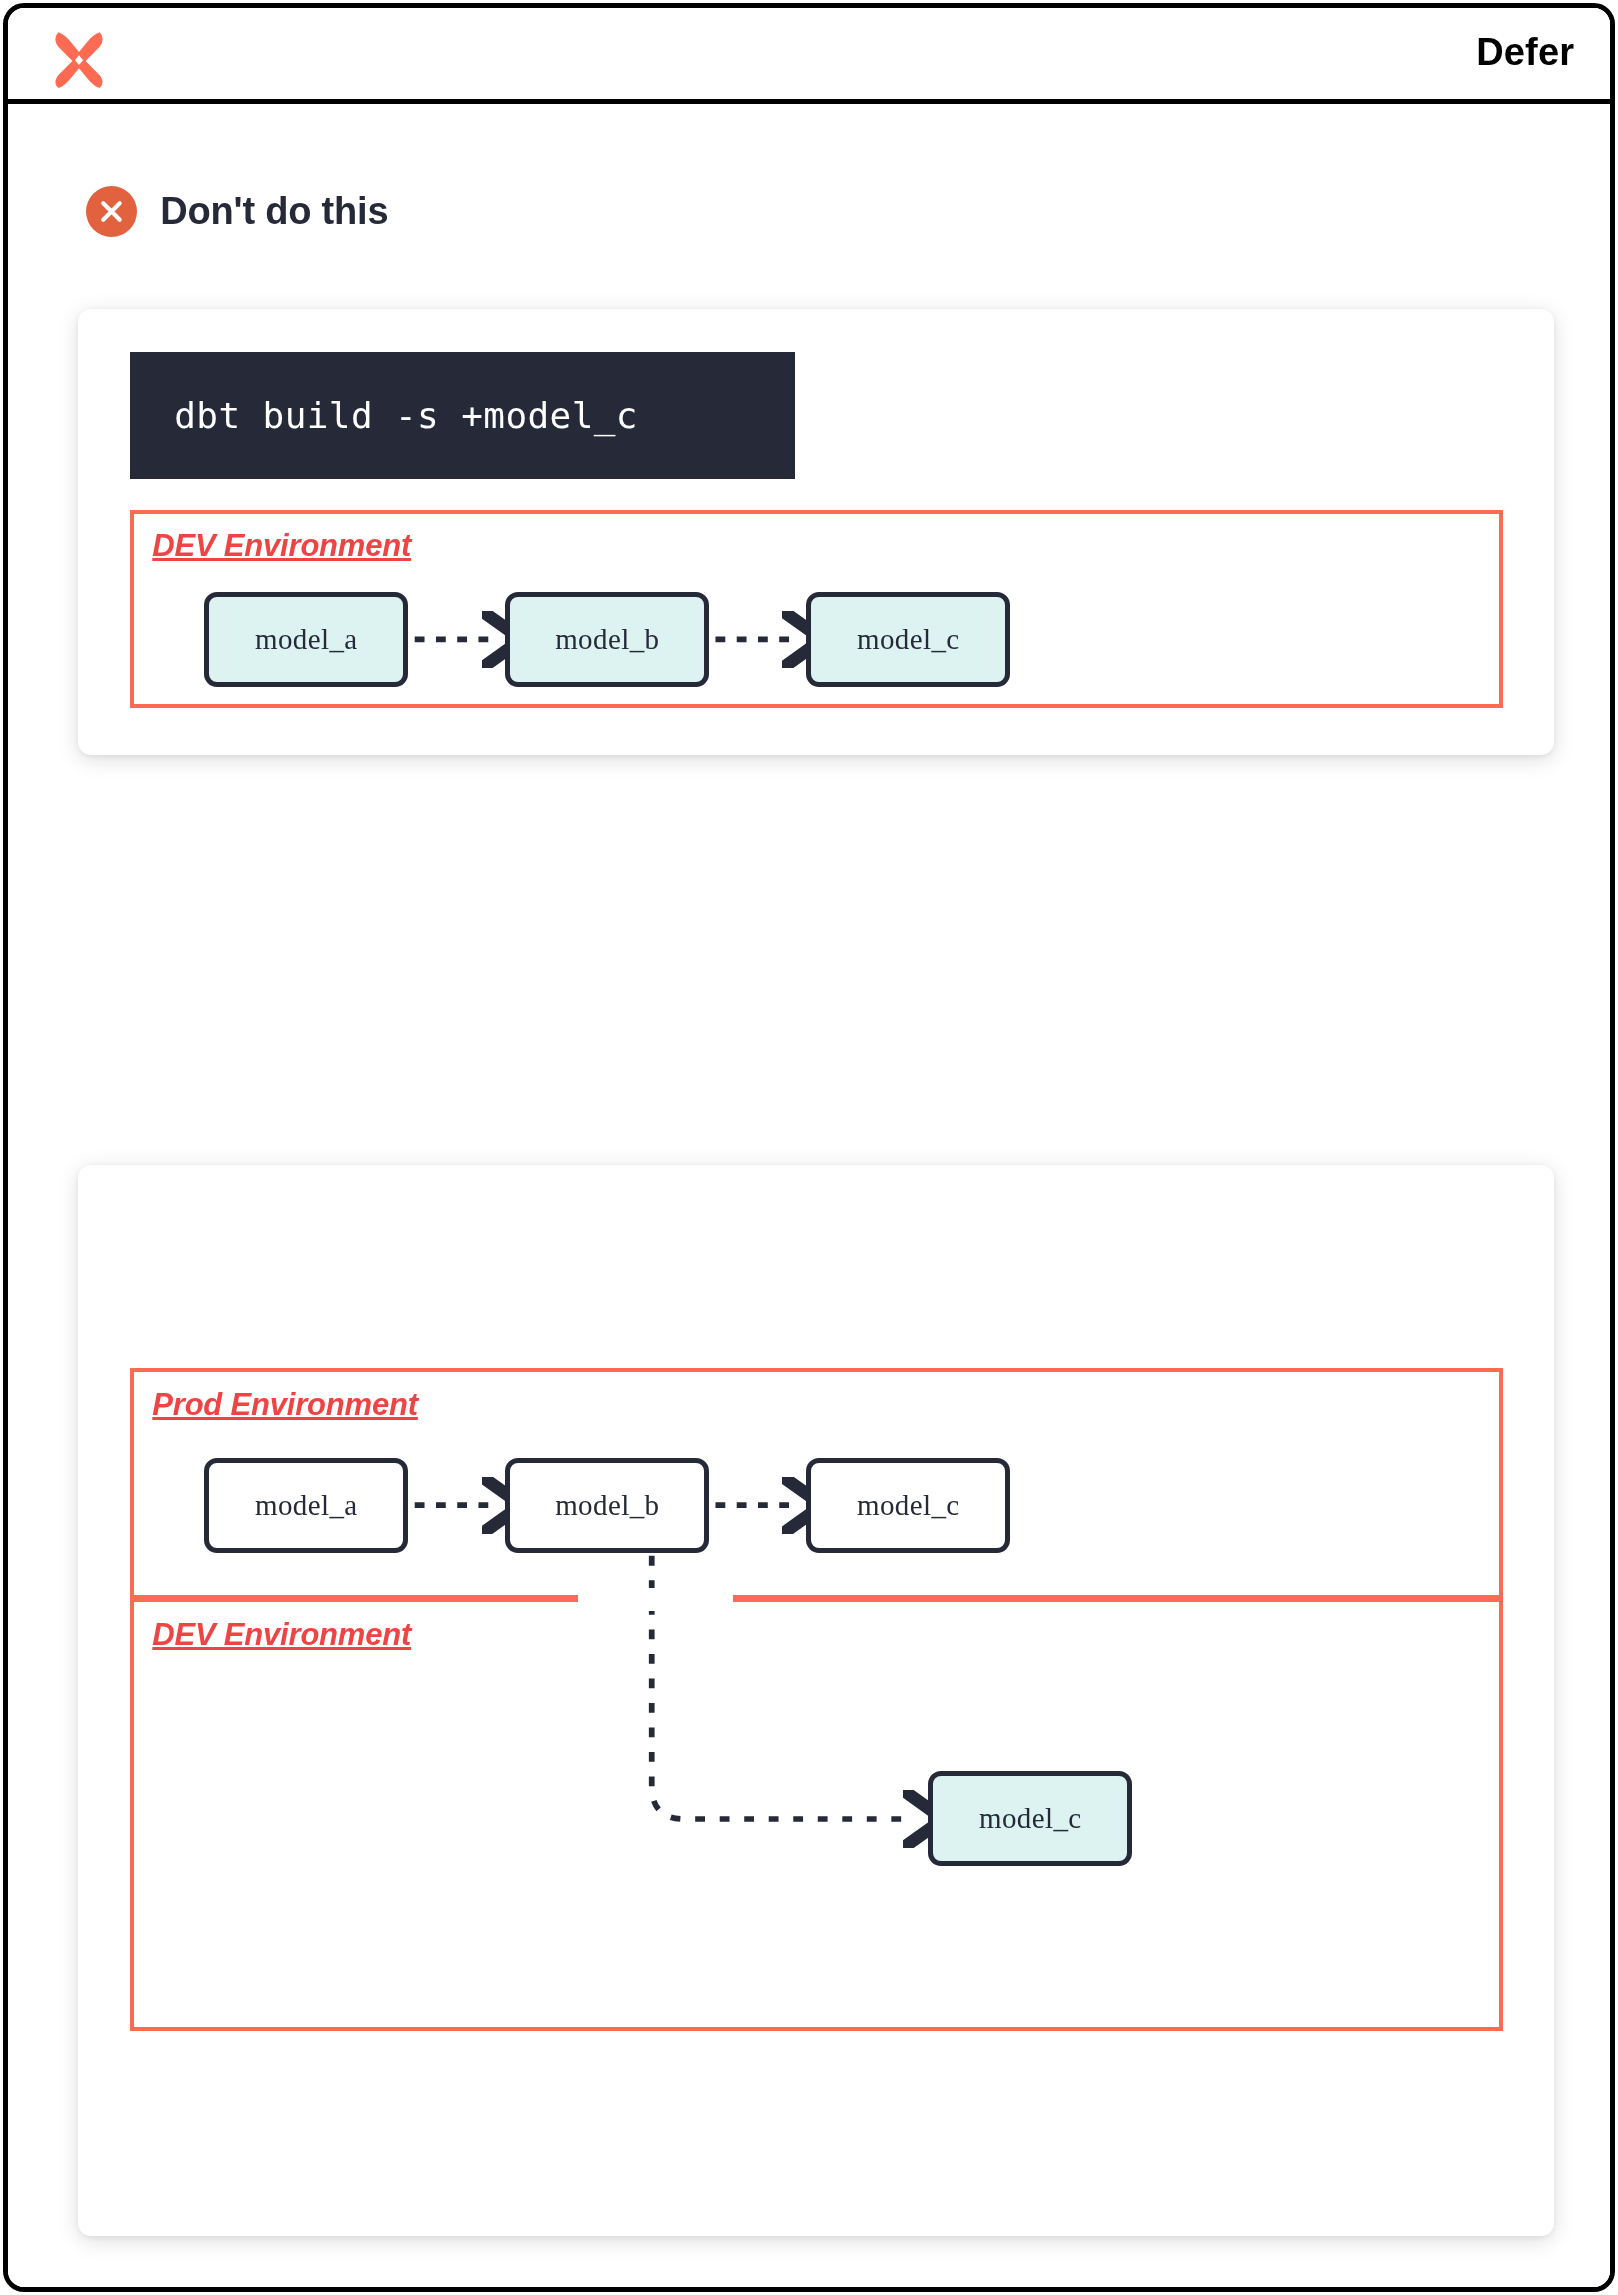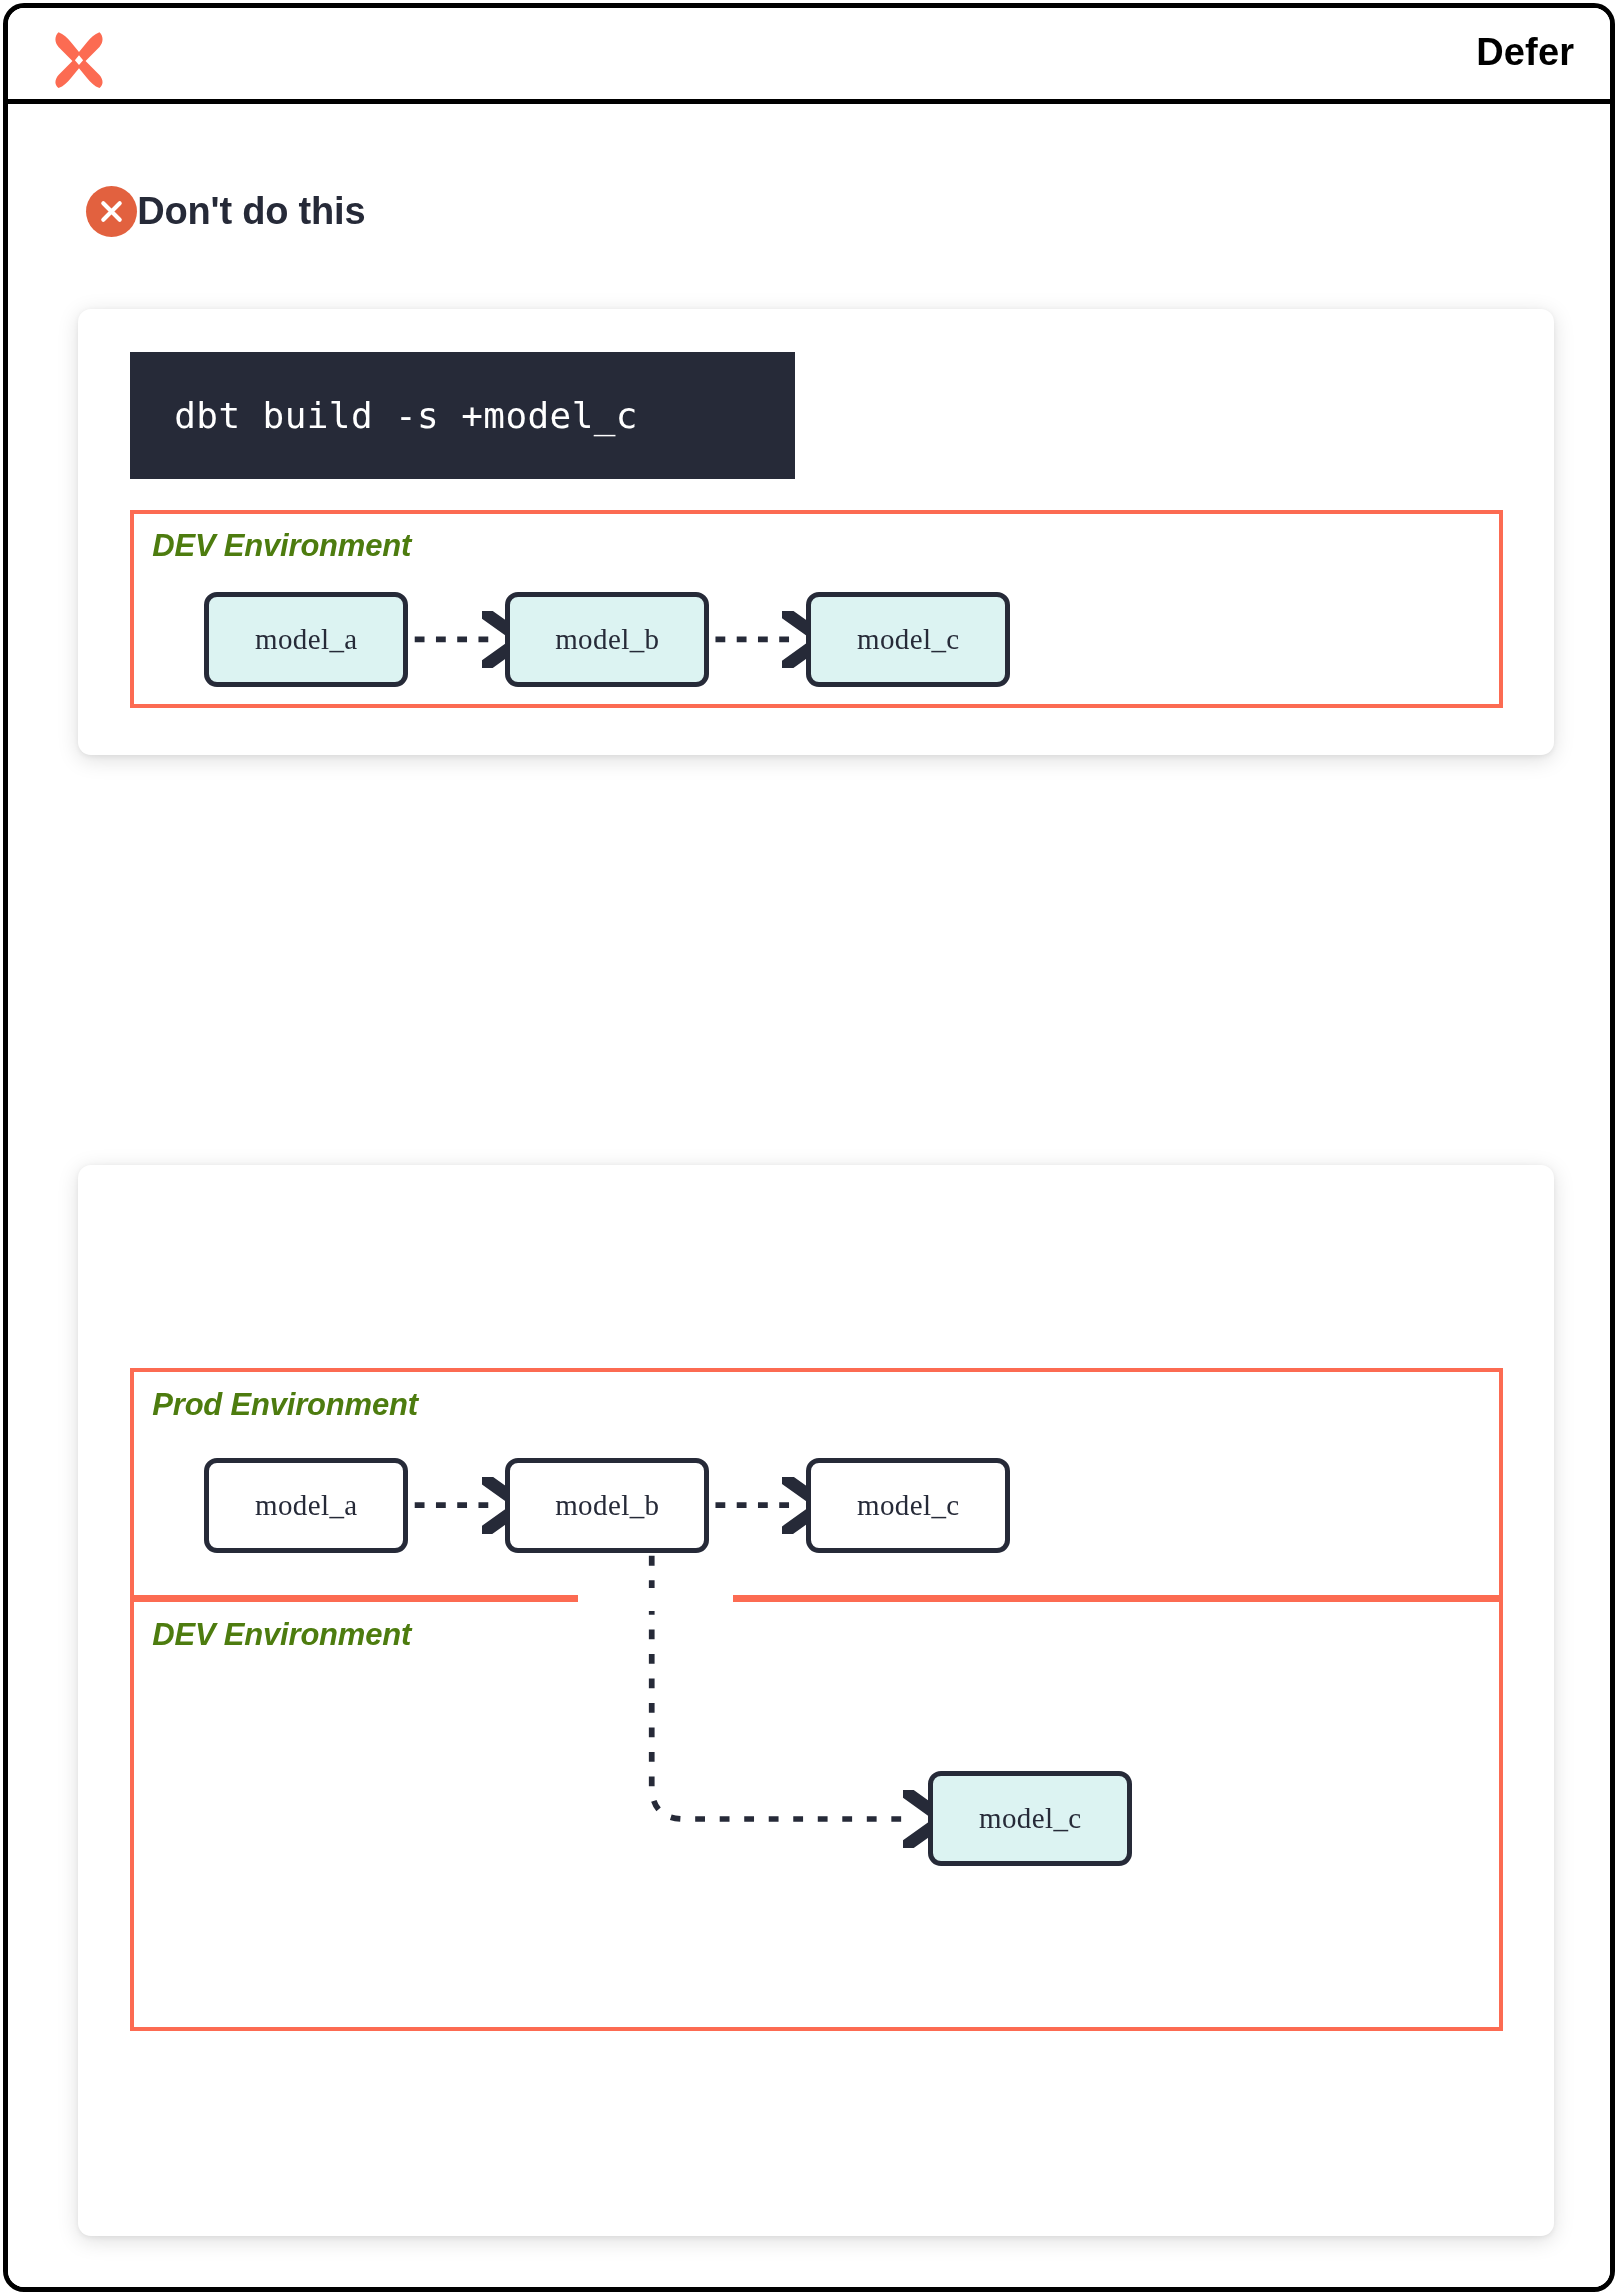--- a/index.html
+++ b/index.html
@@ -54,20 +54,21 @@
     width: 100%;
     height: 2181px;
     background: #ffffff;
   }
 
   
   .section-head {
     position: absolute;
     display: flex;
     align-items: center;
+    gap: 23px;
   }
   .badge {
     width: 51px; height: 51px;
     border-radius: 50%;
     flex: 0 0 51px;
     position: relative;
   }
   .badge.bad  { background: #E2613F; }
   .badge.good { background: #12A5A5; }
   .badge svg { position: absolute; left: 0; top: 0; }
@@ -104,22 +105,23 @@
   .env {
     position: absolute;
     border: 4.1px solid #FC6B52;
     background: transparent;
   }
   .env-label {
     position: absolute;
     font-size: 31px;
     font-style: italic;
     font-weight: 700;
-    color: #4d7c0f;
+    color: #ef4444;
     letter-spacing: -0.2px;
+    text-decoration: underline;
   }
 
   
   .node {
     position: absolute;
     border: 5.7px solid #262A38;
     border-radius: 13px;
     display: flex;
     align-items: center;
     justify-content: center;

